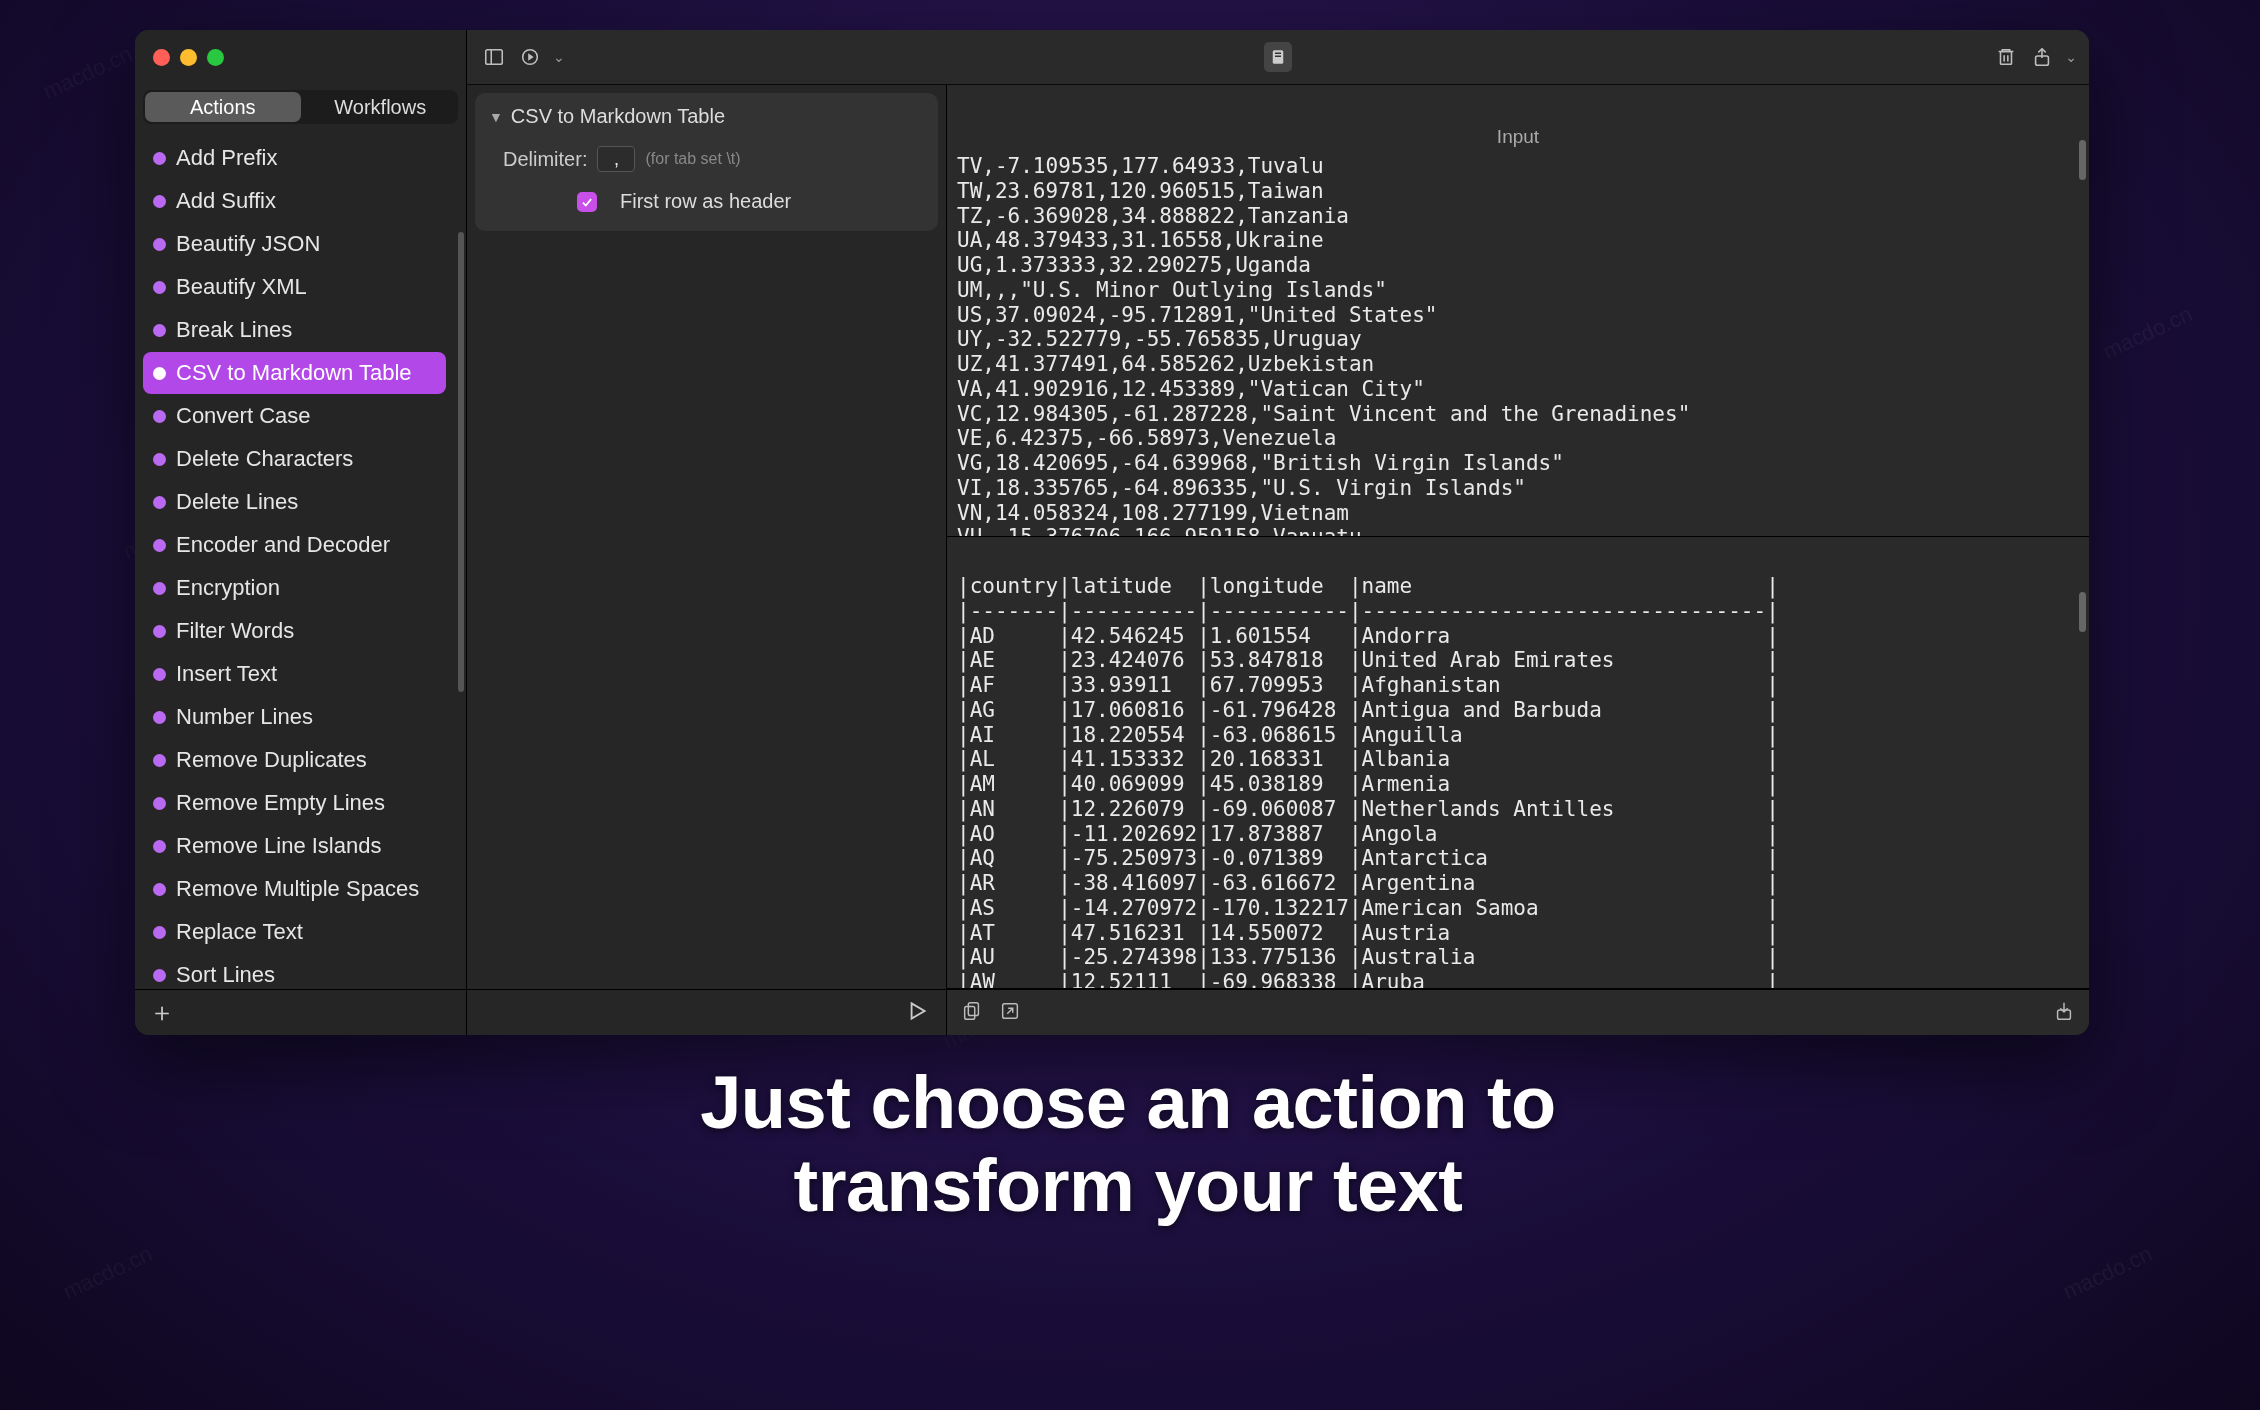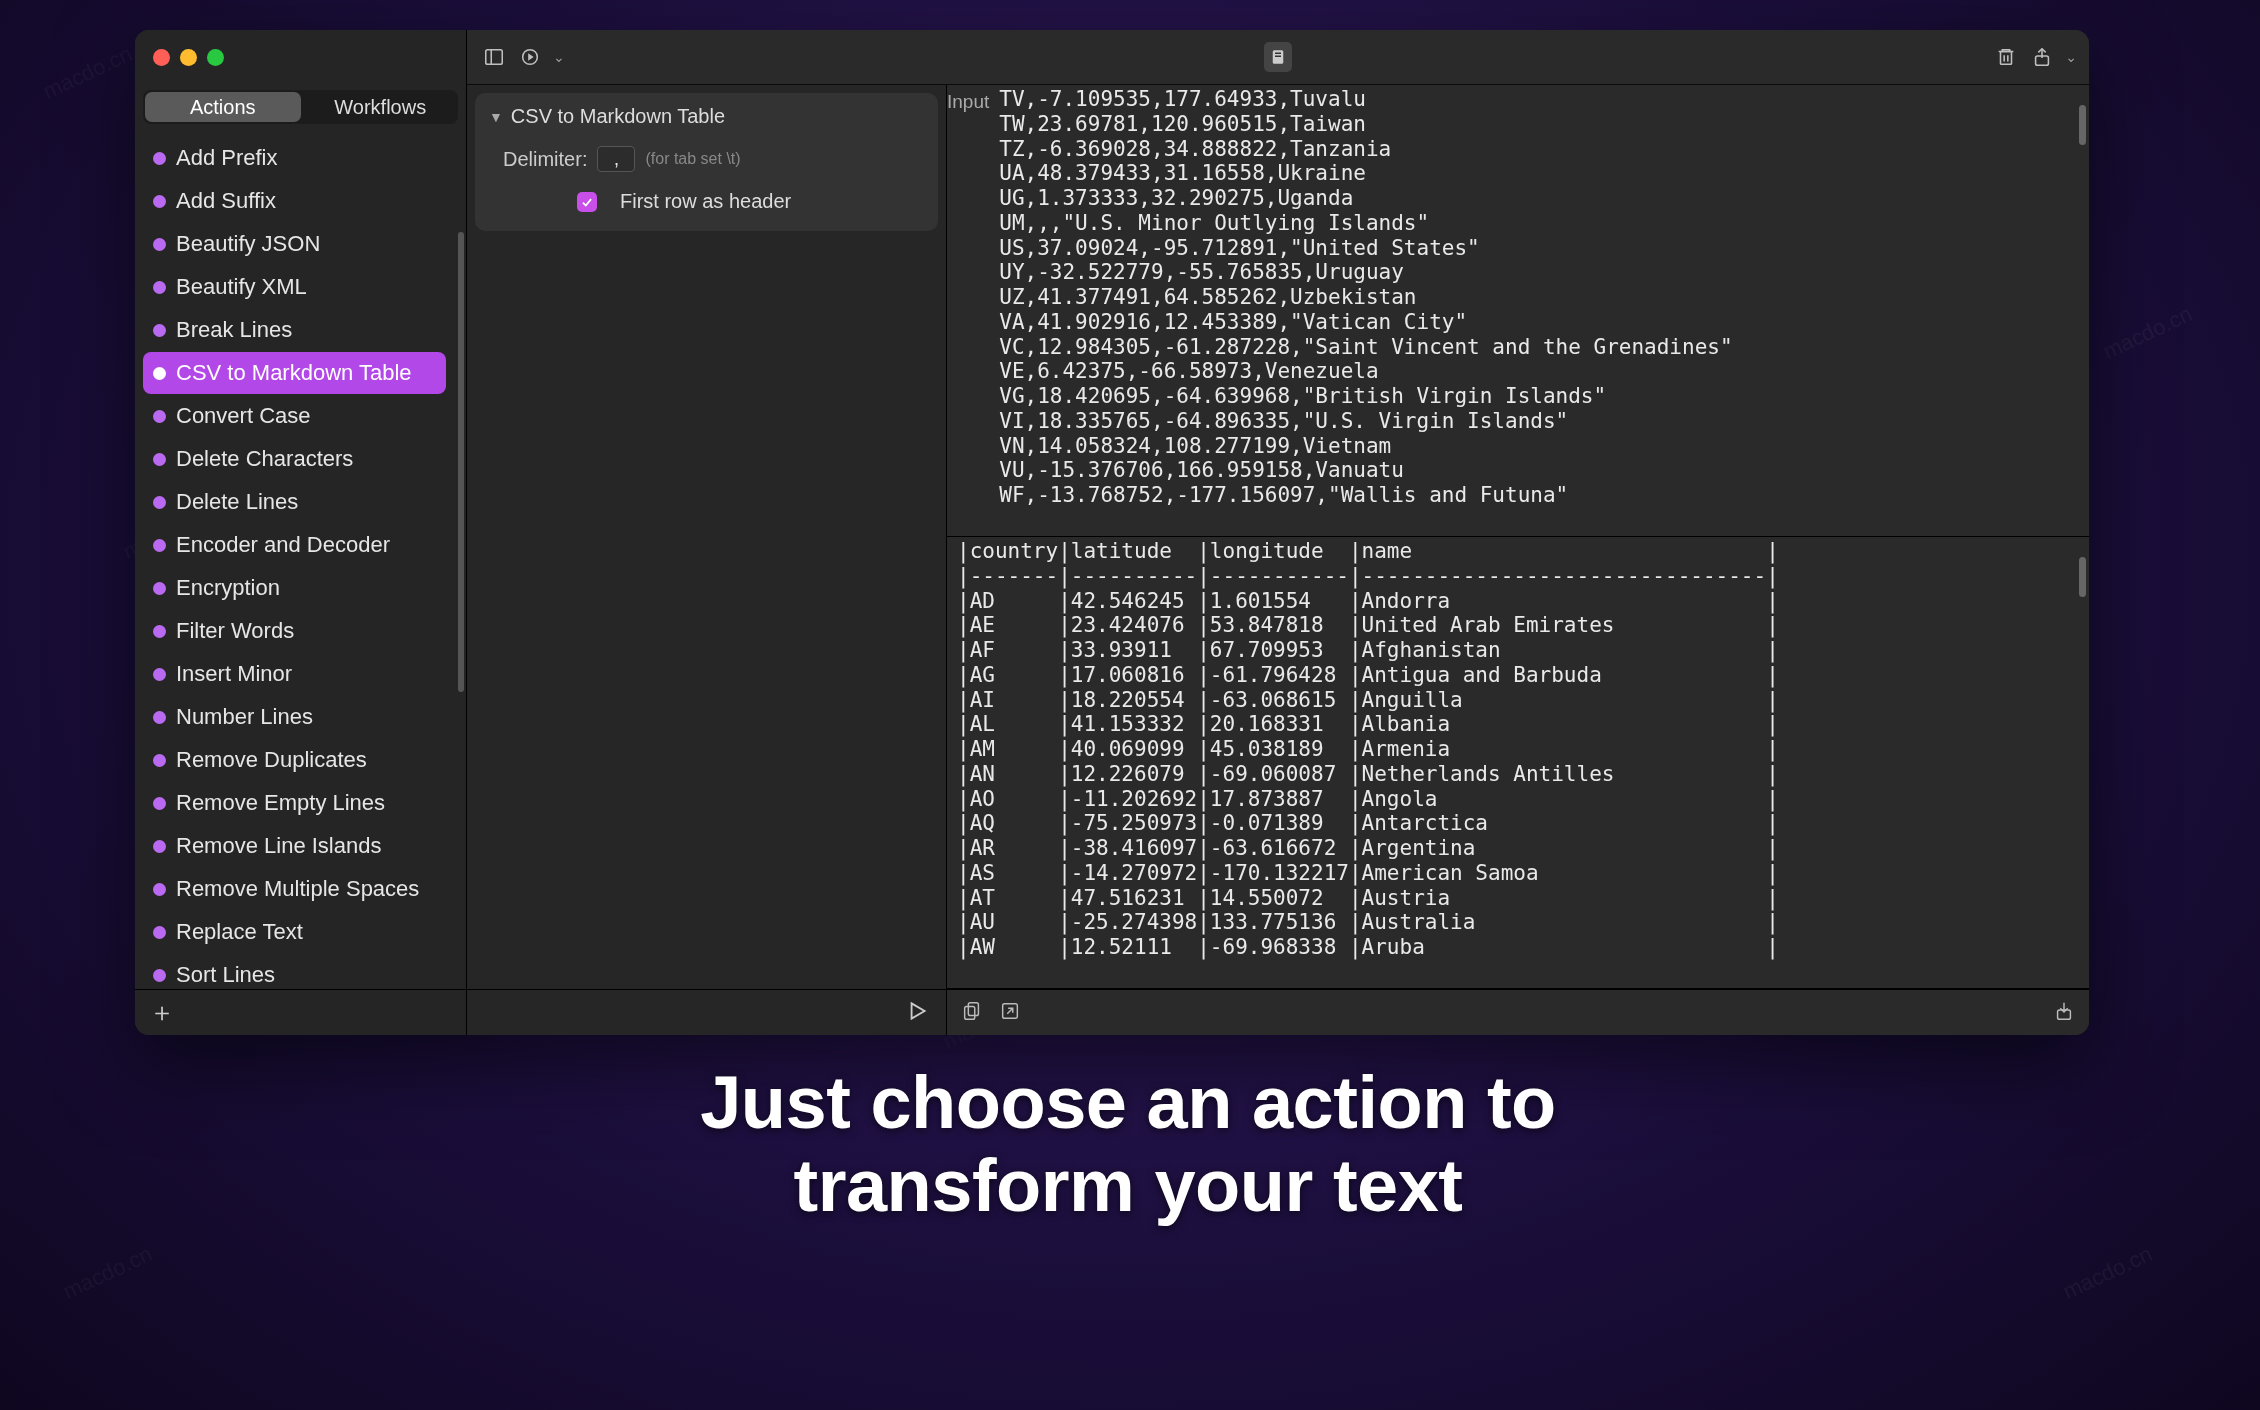--- a/index.html
+++ b/index.html
@@ -152,23 +152,24 @@
     display:flex; align-items:center; justify-content:flex-end; padding-right:16px;
     position:absolute; bottom:0; left:0; right:0;
   }
   .play-icon svg{ width:26px; height:26px; fill:none; stroke:#ccc; stroke-width:1.7;}
 
   
   .panes{
     flex:1; display:flex; flex-direction:column;
   }
   .pane{
-    flex:1; display:flex; flex-direction:row; min-height:0;
+    flex:1; display:flex; flex-direction:column; min-height:0;
     border-bottom:1px solid #000;
     position:relative;
+    margin-top:35px;
   }
   .pane:last-child{border-bottom:none;}
   .pane-title{
     text-align:center; font-size:19px; color:#aaa;
     padding:6px 0 4px 0;
   }
   .pane-body{
     flex:1; overflow:hidden;
     padding:2px 10px 2px 10px;
     font-family: Menlo, Consolas, monospace;
@@ -289,21 +290,21 @@
         <div class="action-item">
           <span class="dot"></span>
           <span>Encryption</span>
         </div>
         <div class="action-item">
           <span class="dot"></span>
           <span>Filter Words</span>
         </div>
         <div class="action-item">
           <span class="dot"></span>
-          <span>Insert Minor</span>
+          <span>Insert Text</span>
         </div>
         <div class="action-item">
           <span class="dot"></span>
           <span>Number Lines</span>
         </div>
         <div class="action-item">
           <span class="dot"></span>
           <span>Remove Duplicates</span>
         </div>
         <div class="action-item">

